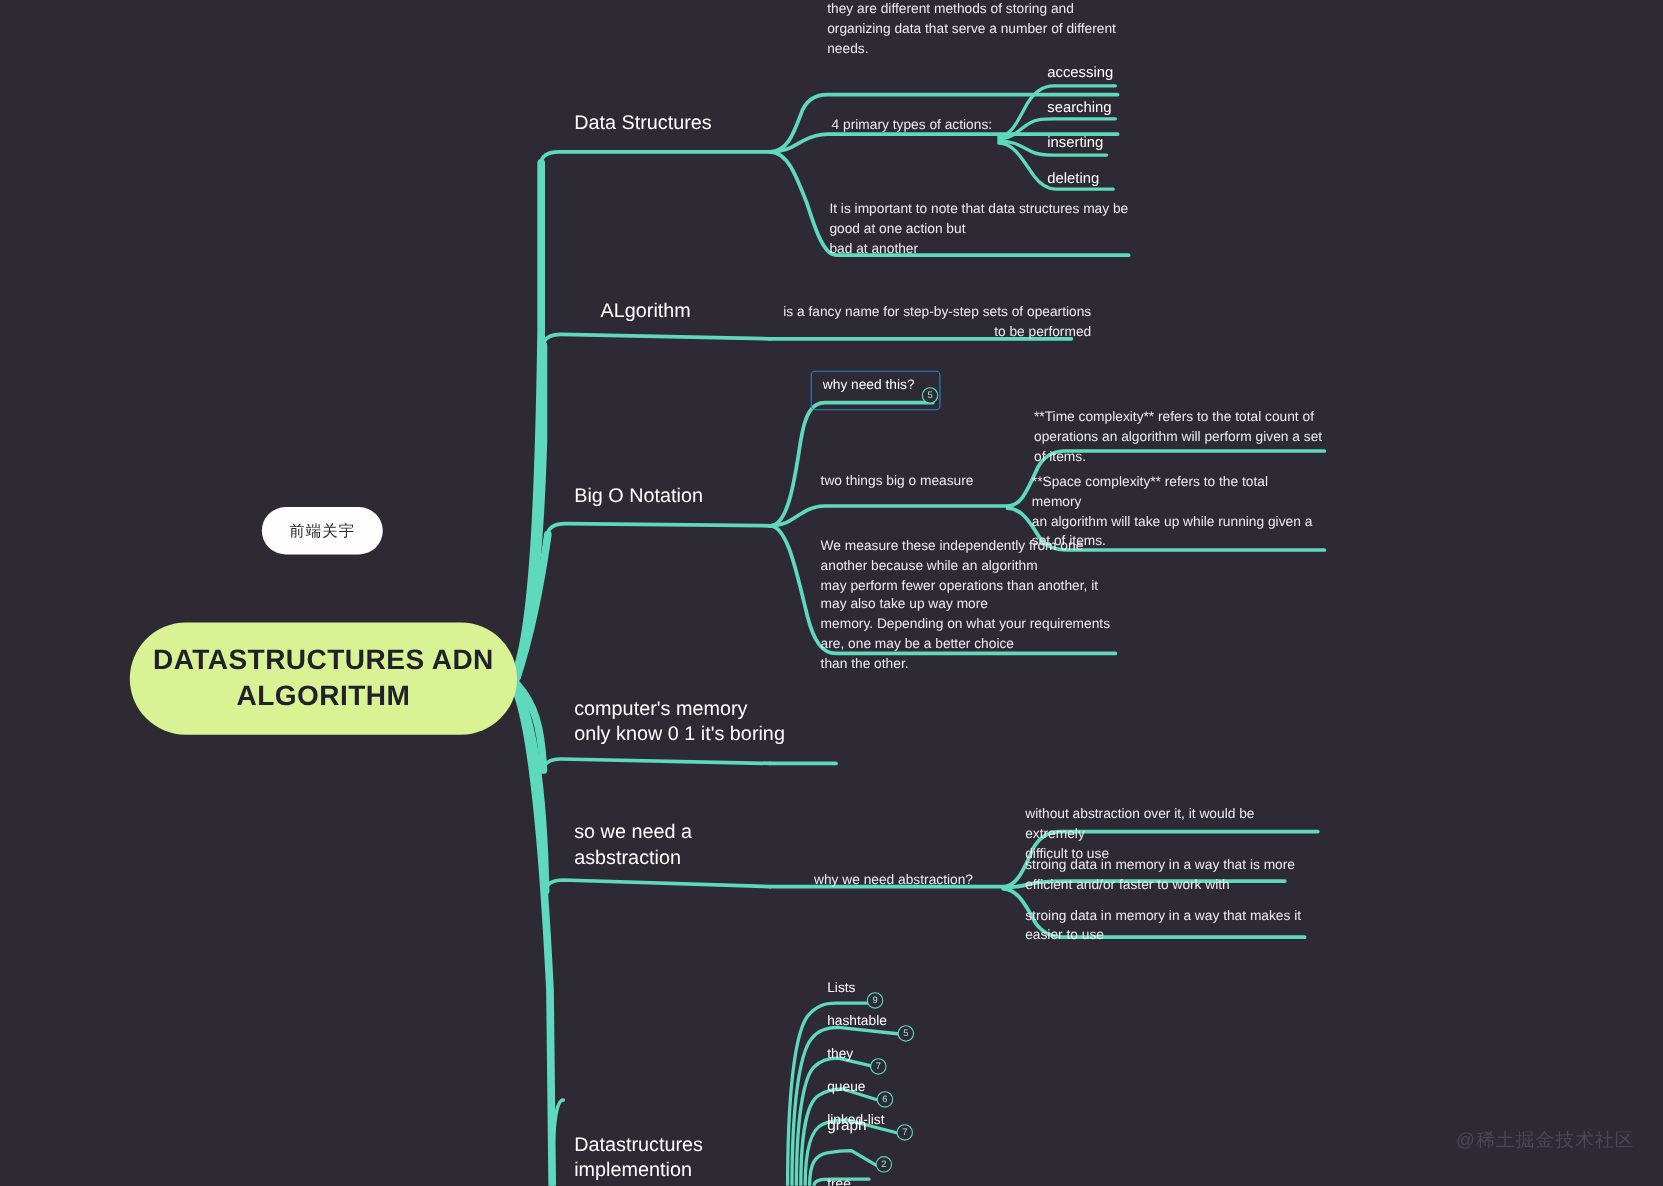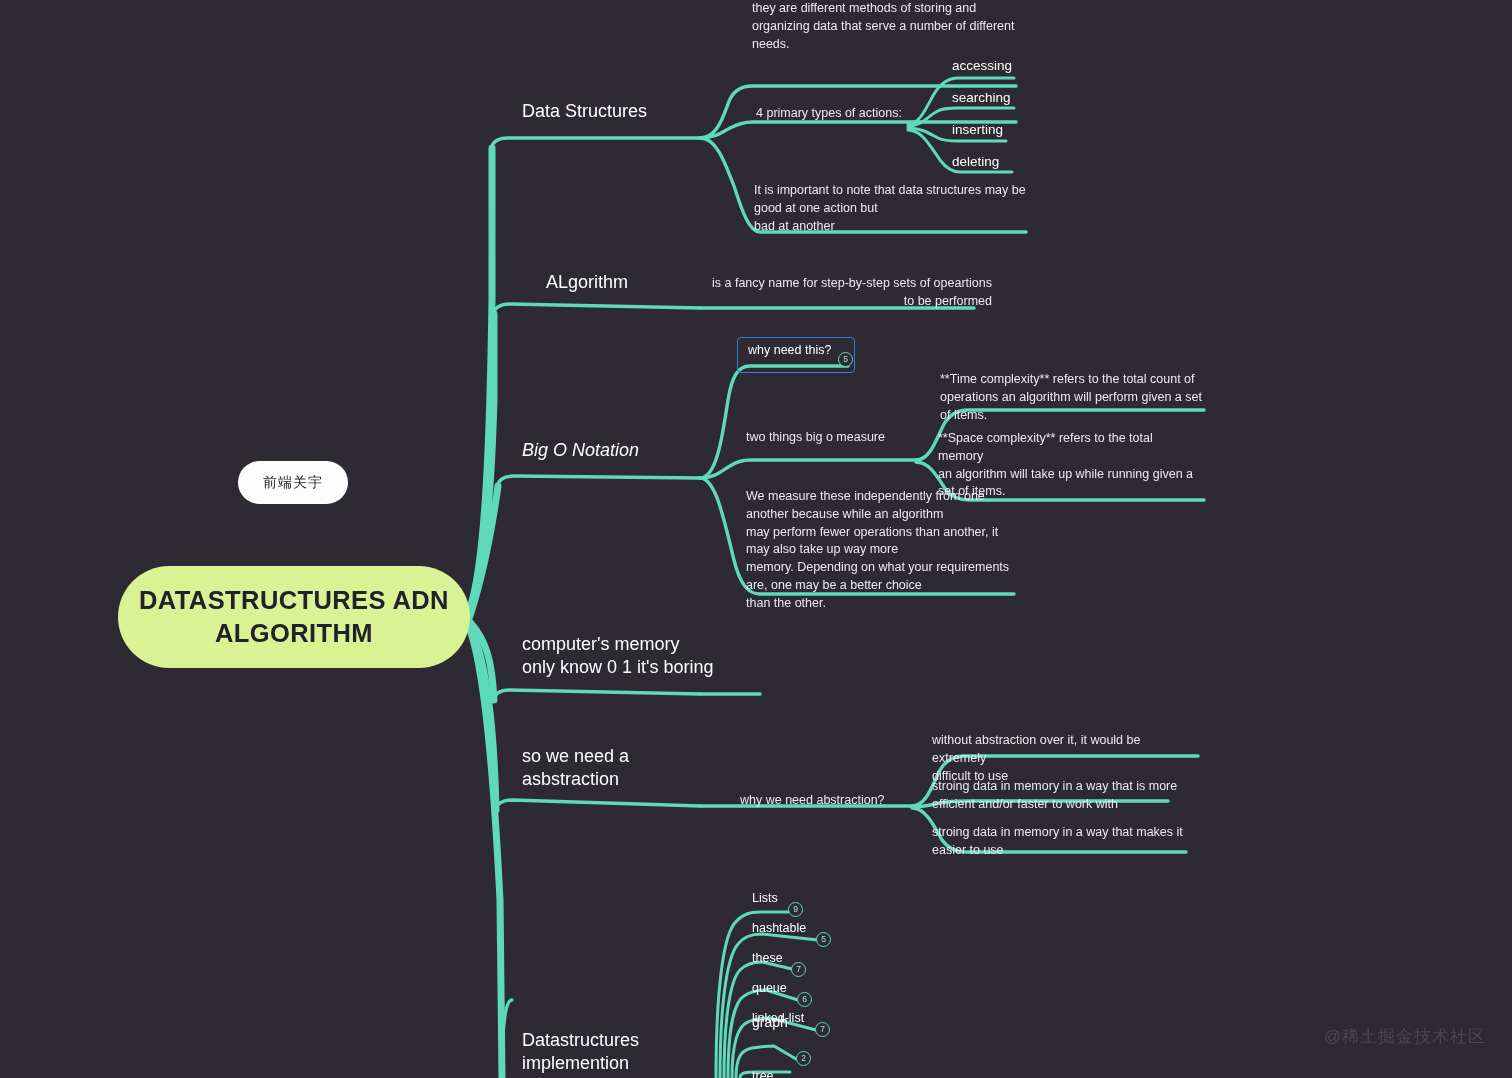--- a/index.html
+++ b/index.html
@@ -156,21 +156,21 @@
   <div class="node leaf" style="left:952px;top:121px;">inserting</div>
   <div class="node leaf" style="left:952px;top:153px;">deleting</div>
   <div class="node h3" style="left:754px;top:182px;width:275px;">It is important to note that data structures may be
 good at one action but
 bad at another</div>
 
   <div class="node h1" style="left:546px;top:271px;">ALgorithm</div>
   <div class="node h3" style="left:702px;top:275px;width:290px;text-align:right;">is a fancy name for step-by-step sets of opeartions
 to be performed</div>
 
-  <div class="node h1" style="left:522px;top:439px;font-style:italic;">Big O Notation</div>
+  <div class="node h1" style="left:522px;top:439px;">Big O Notation</div>
 
   <div class="node selbox">
     <div class="txt">why need this?</div>
   </div>
   <div class="badge" style="left:838px;top:352px;">5</div>
 
   <div class="node h3" style="left:746px;top:429px;">two things big o measure</div>
   <div class="node h3" style="left:940px;top:371px;width:262px;">**Time complexity**  refers to the total count of
 operations an algorithm  will perform given a set
 of items.</div>
@@ -200,21 +200,21 @@
 
   <div class="node h1" style="left:522px;top:1029px;line-height:1.3;">Datastructures
 implemention</div>
 
   <div class="node leaf" style="left:752px;top:890px;font-size:12.5px;">Lists</div>
   <div class="badge" style="left:788px;top:902px;">9</div>
 
   <div class="node leaf" style="left:752px;top:920px;font-size:12.5px;">hashtable</div>
   <div class="badge" style="left:816px;top:932px;">5</div>
 
-  <div class="node leaf" style="left:752px;top:950px;font-size:12.5px;">these</div>
+  <div class="node leaf" style="left:752px;top:950px;font-size:12.5px;">they</div>
   <div class="badge" style="left:791px;top:962px;">7</div>
 
   <div class="node leaf" style="left:752px;top:980px;font-size:12.5px;">queue</div>
   <div class="badge" style="left:797px;top:992px;">6</div>
 
   <div class="node leaf" style="left:752px;top:1010px;font-size:12.5px;">linked-list</div>
   <div class="badge" style="left:815px;top:1022px;">7</div>
 
   <div class="node leaf" style="left:752px;top:1013px;font-size:14px;">graph</div>
   <div class="badge" style="left:796px;top:1051px;">2</div>

